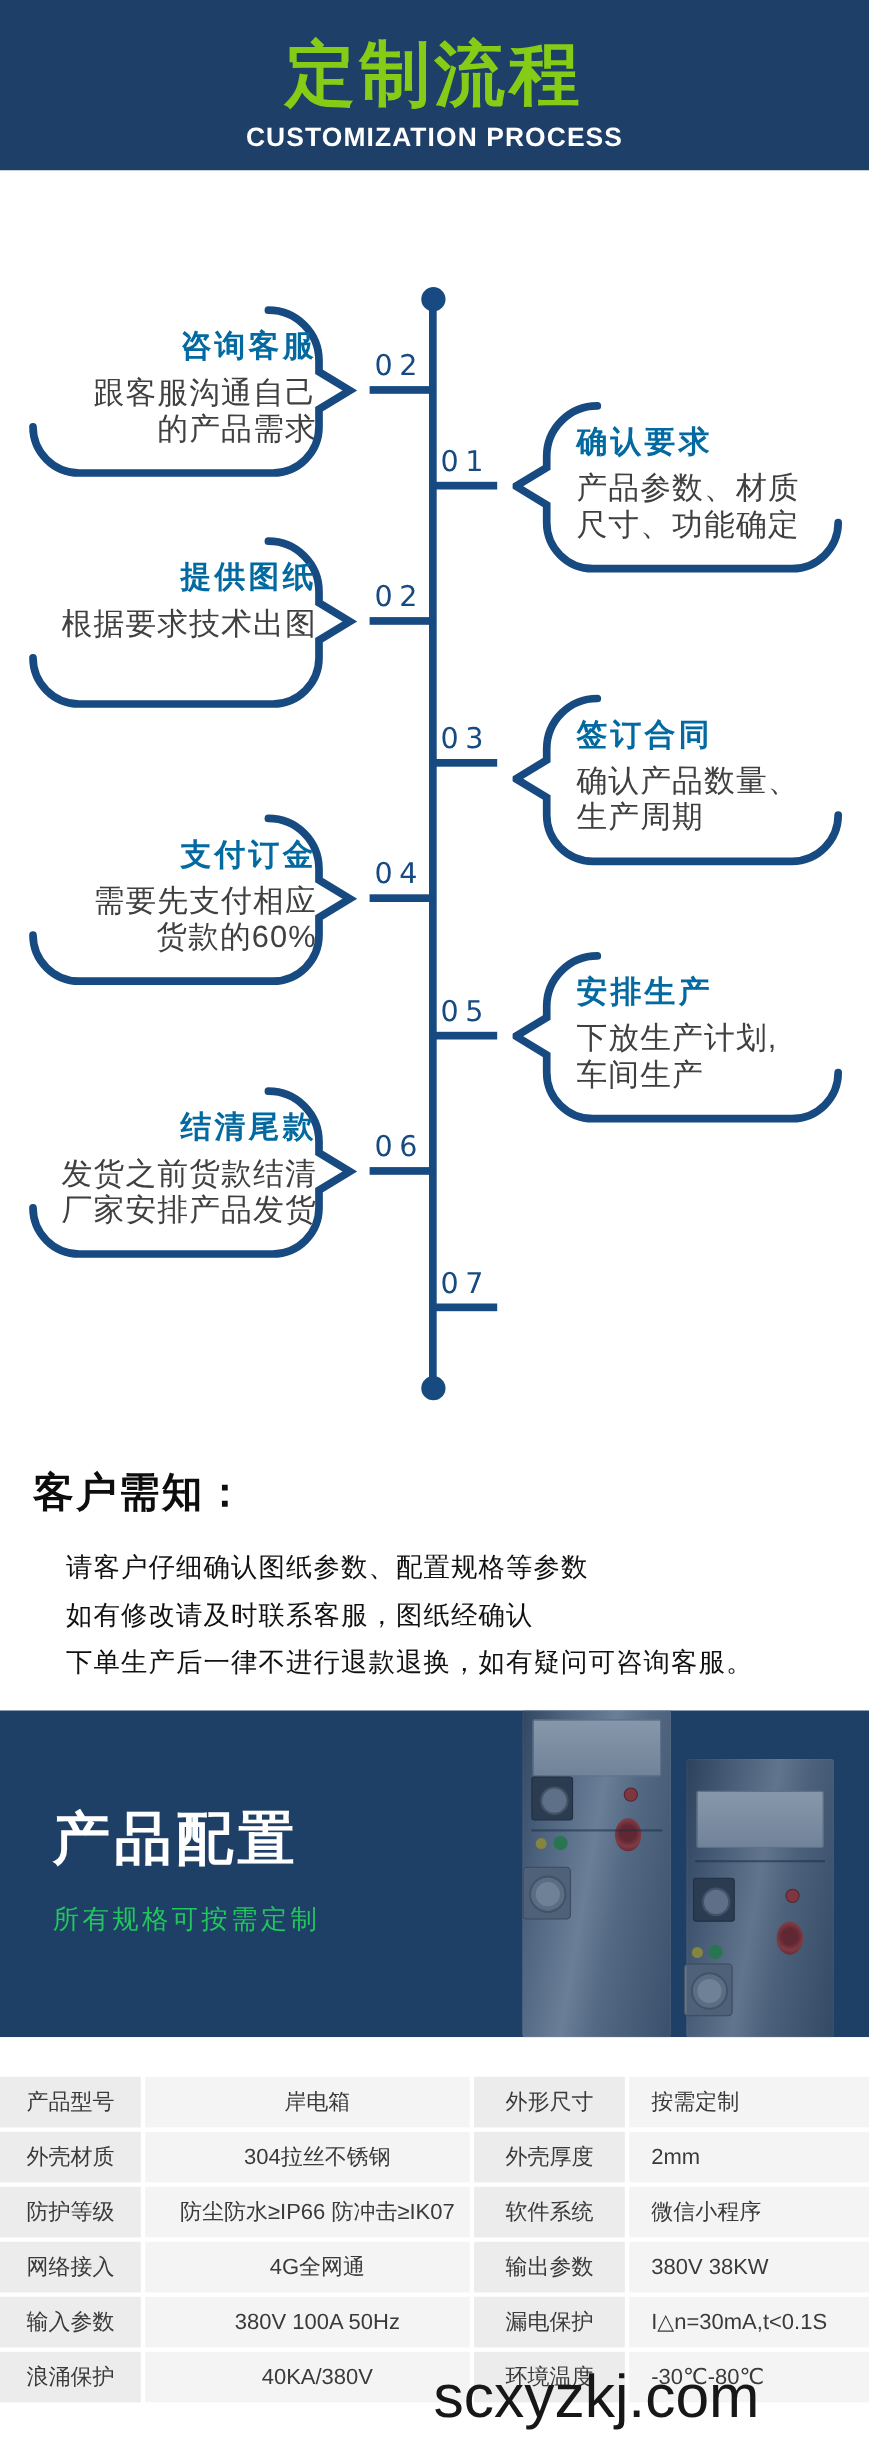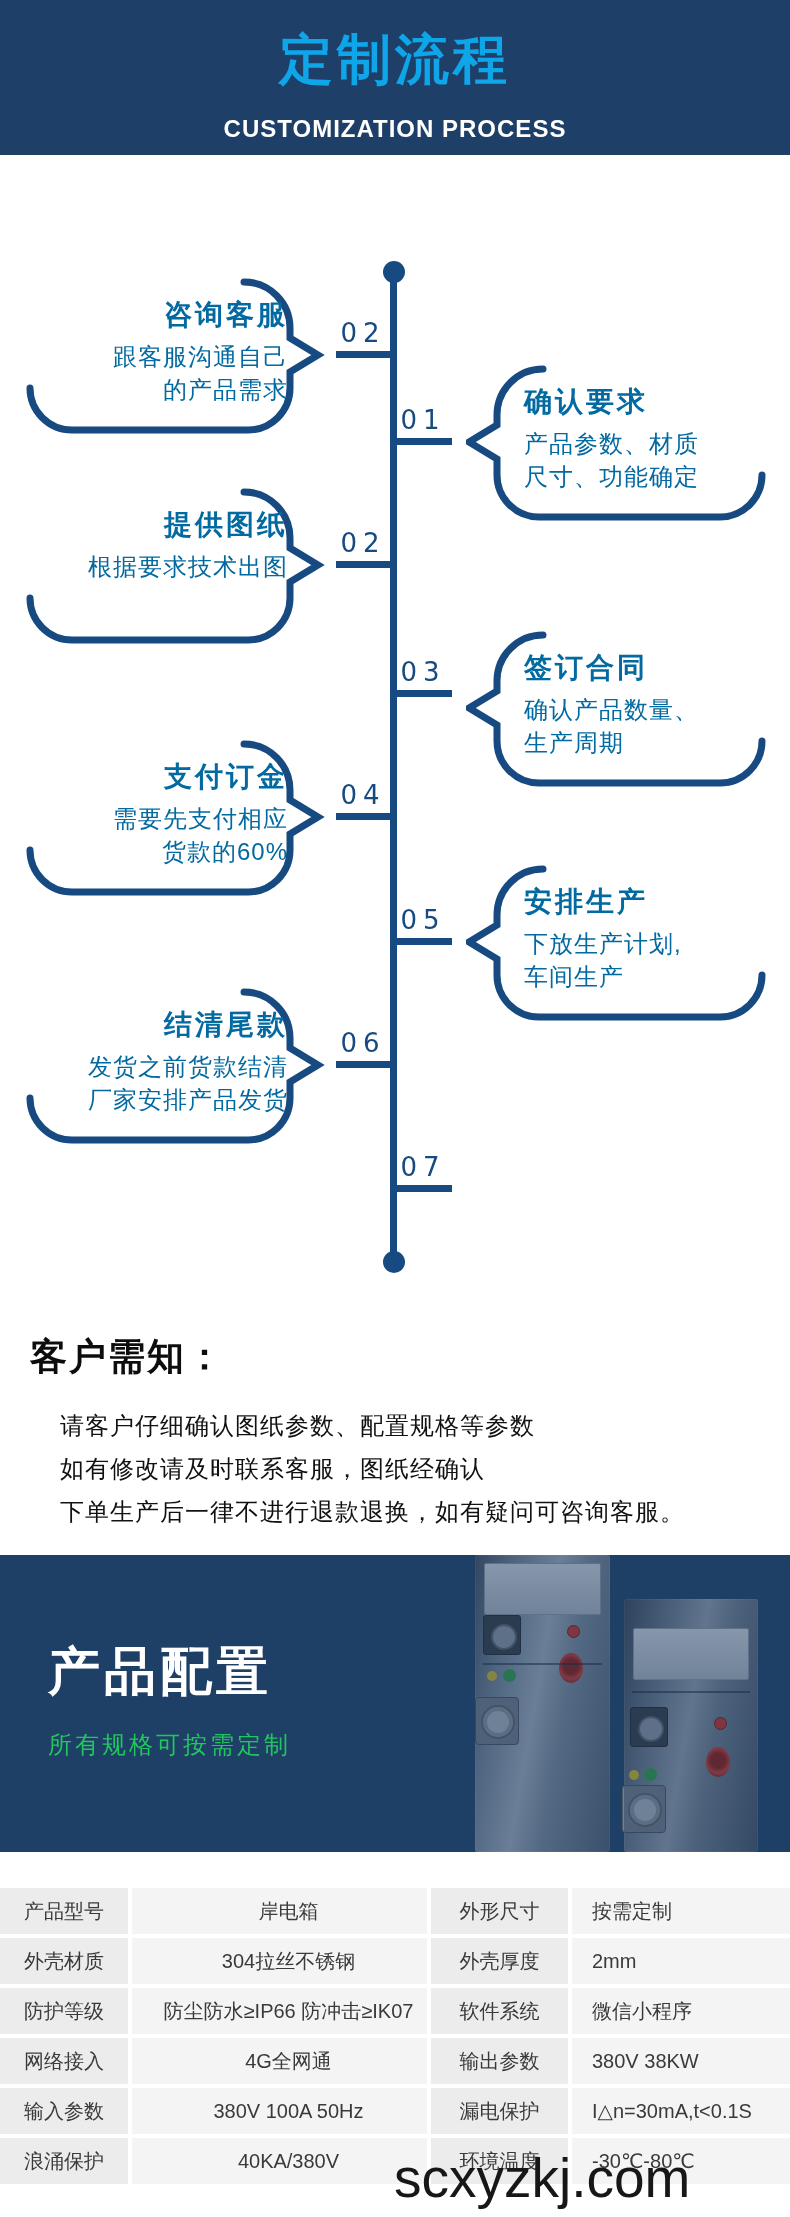--- a/index.html
+++ b/index.html
@@ -2,22 +2,22 @@
 <html><head>
 <meta charset="utf-8">
 <style>
   * { margin:0; padding:0; box-sizing:border-box; }
   html,body { background:#ffffff; }
   body { font-family:"Liberation Sans","DejaVu Sans",sans-serif; }
   .page { position:relative; width:790px; height:2217px; margin:0 auto; background:#ffffff; overflow:hidden; }
 
   
   .header { position:absolute; top:0; left:0; width:790px; height:155px; background:#1E3F68; text-align:center; }
-  .header-title { padding-top:24px; font-size:54px; font-weight:800; color:#0ea5e9; letter-spacing:4px; }
-  .header-sub { margin-top:18px; font-size:24px; font-weight:700; color:#ffffff; letter-spacing:1px; }
+  .header-title { padding-top:24px; font-size:64px; font-weight:800; color:#84cc16; letter-spacing:4px; }
+  .header-sub { margin-top:1px; font-size:24px; font-weight:700; color:#ffffff; letter-spacing:1px; }
 
   
   .process { position:absolute; top:155px; left:0; width:790px; height:1175px; background:#ffffff; }
   .vline { position:absolute; left:390px; top:117px; width:7px; height:990px; background:#174A80; }
   .tdot { position:absolute; left:383px; width:22px; height:22px; border-radius:50%; background:#174A80; }
   .tdot.top { top:106px; }
   .tdot.bottom { top:1096px; }
 
   .connector { position:absolute; height:7px; background:#174A80; }
   .connector.cl { left:336px; width:58px; }
@@ -31,21 +31,21 @@
   .bubble { position:absolute; width:322px; height:158px; }
   .bubble.right { width:306px; }
   .bubble.left { left:22px; }
   .bubble.right { left:466px; }
   .bub-border { position:absolute; top:0; left:0; width:100%; height:100%; }
   .bub-border path { fill:none; stroke:#174A80; stroke-width:7; stroke-linecap:round; }
   .bub-text { position:absolute; top:16px; }
   .bubble.left .bub-text { right:56px; text-align:right; }
   .bubble.right .bub-text { left:58px; text-align:left; }
   .bub-title { font-size:28px; font-weight:700; color:#0369a1; letter-spacing:3px; line-height:42px; white-space:nowrap; }
-  .bub-line { font-size:24px; color:#0369a1; line-height:33px; letter-spacing:1px; white-space:nowrap; }
+  .bub-line { font-size:28px; color:#404040; line-height:33px; letter-spacing:1px; white-space:nowrap; }
   .bub-title + .bub-line { margin-top:4px; }
 
   .s0.bubble{top:123px} .s0.connector{top:196px} .s0.stepnum{top:163px}
   .s1.bubble{top:210px} .s1.connector{top:283px} .s1.stepnum{top:250px}
   .s2.bubble{top:333px} .s2.connector{top:406px} .s2.stepnum{top:373px}
   .s3.bubble{top:476px} .s3.connector{top:535px} .s3.stepnum{top:502px}
   .s4.bubble{top:585px} .s4.connector{top:658px} .s4.stepnum{top:625px}
   .s5.bubble{top:710px} .s5.connector{top:783px} .s5.stepnum{top:750px}
   .s6.bubble{top:833px} .s6.connector{top:906px} .s6.stepnum{top:873px}
   .s7.bubble{top:957px} .s7.connector{top:1030px} .s7.stepnum{top:997px}

